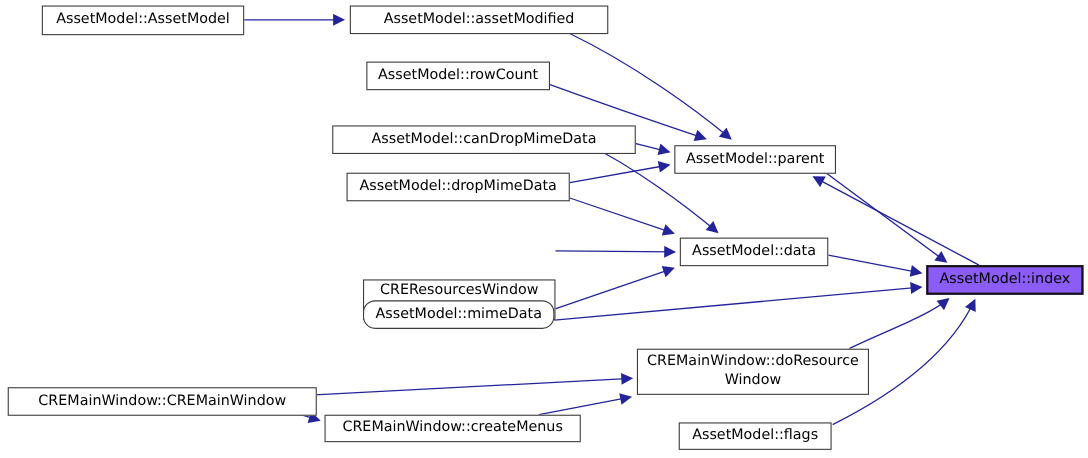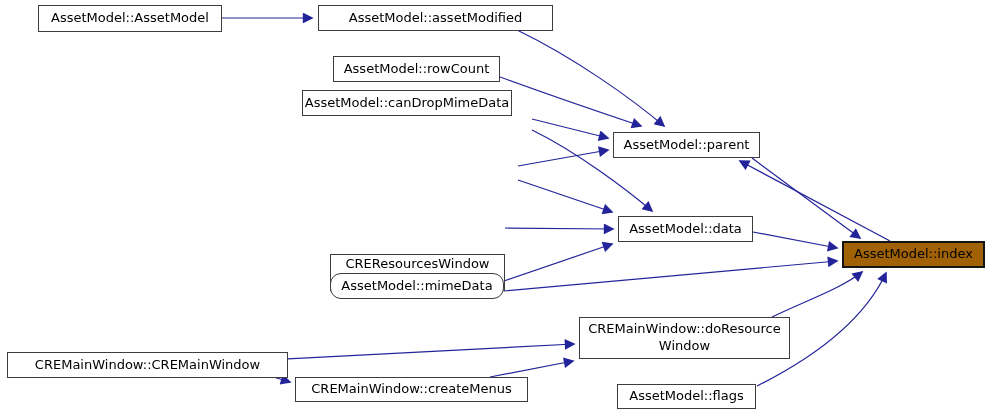--- a/index.html
+++ b/index.html
@@ -36,21 +36,21 @@
     text-align: center;
     background: #ffffff;
     border: 1px solid #3d3d3d;
     color: #000000;
     font-size: 13px;
     line-height: 1.3;
     white-space: pre-line;
     cursor: pointer;
   }
   .node.highlight {
-    background: #a16207;
+    background: #8b5cf6;
     border: 2px solid #141414;
     cursor: default;
   }
 </style>
 </head>
 <body>
 
 <div class="graph">
 
   <svg class="edges" viewBox="0 0 989 416" xmlns="http://www.w3.org/2000/svg">
@@ -75,21 +75,22 @@
     <path class="edge" marker-end="url(#arrow)" d="M247,361 L574,344"></path>
     <path class="edge" marker-end="url(#arrow)" d="M247,369 L290,382"></path>
     <path class="edge" marker-end="url(#arrow)" d="M490,377 L573,361"></path>
     <path class="edge" marker-end="url(#arrow)" d="M772,317 C805,301 842,288 862,272"></path>
     <path class="edge" marker-end="url(#arrow)" d="M757,386 C815,357 864,320 886,273"></path>
   </svg>
 
   <div class="node" style="left:38px;  top:5px;   width:184px; height:27px;">AssetModel::AssetModel</div>
   <div class="node" style="left:318px; top:5px;   width:235px; height:26px;">AssetModel::assetModified</div>
   <div class="node" style="left:333px; top:56px;  width:167px; height:26px;">AssetModel::rowCount</div>
-  <div class="node" style="left:302px; top:90px; width:210px; height:26px;">AssetModel::canDropMimeData</div>
+  <div class="node" style="left:302px; top:114px; width:276px; height:26px;">AssetModel::canDropMimeData</div>
+  <div class="node" style="left:315px; top:157px; width:203px; height:26px;">AssetModel::dropMimeData</div>
   <div class="node" style="left:330px; top:207px; width:175px; height:37px;margin-top:47px;">CREResourcesWindow
 ::CREResourcesWindow</div>
   <div class="node" style="left:330px; top:273px; width:174px; height:26px;border-radius:11px;">AssetModel::mimeData</div>
   <div class="node" style="left:7px;   top:352px; width:281px; height:26px;">CREMainWindow::CREMainWindow</div>
   <div class="node" style="left:295px; top:377px; width:233px; height:25px;">CREMainWindow::createMenus</div>
   <div class="node" style="left:579px; top:317px; width:211px; height:42px;">CREMainWindow::doResource
 Window</div>
   <div class="node" style="left:617px; top:384px; width:139px; height:25px;">AssetModel::flags</div>
   <div class="node" style="left:613px; top:132px; width:147px; height:26px;">AssetModel::parent</div>
   <div class="node" style="left:618px; top:216px; width:135px; height:26px;">AssetModel::data</div>

